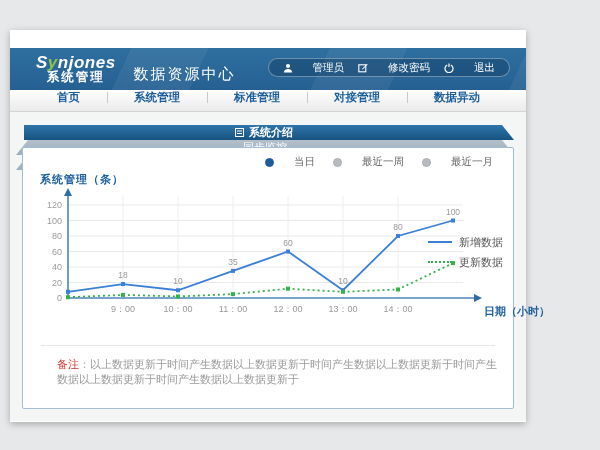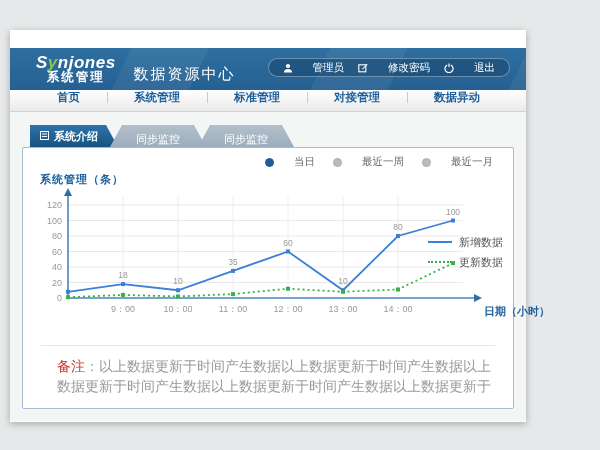--- a/index.html
+++ b/index.html
@@ -30,21 +30,21 @@
 
   
   .nav { height:22px; background:linear-gradient(180deg,#ffffff,#eaeaea); border-bottom:1px solid #d4d4d4;
          display:flex; padding-left:20px; }
   .nav-item { position:relative; padding:0 27px; font-size:11.5px; font-weight:bold; color:#1b5d9b; cursor:pointer; }
   .nav-item + .nav-item::before { content:''; position:absolute; left:0; top:2px; width:1px; height:11px; background:#c9c9c9; }
 
   
   .content { height:309px; background:#f4f5f5; padding:13px 12px 0 12px; }
 
-  .tabs { display:flex; margin-left:8px; height:22px; }
+  .tabs { display:flex; margin-left:2px; height:22px;flex-direction:column; }
   .tab { height:22px; display:flex; align-items:center; justify-content:center; color:#fff; font-size:11px;
          cursor:pointer; }
   .tab.active { background:linear-gradient(180deg,#2e74ab,#17537f); font-weight:bold; padding:0 20px 0 10px;
          clip-path:polygon(0 0, calc(100% - 12px) 0, 100% 100%, 0 100%); gap:5px; }
   .tab.inactive { background:linear-gradient(180deg,#b3c0cb,#9cadbd); padding:0 26px 0 26px; margin-left:-8px;
          clip-path:polygon(12px 0, calc(100% - 12px) 0, 100% 100%, 0 100%);align-items:flex-end; }
 
   .card { position:relative; height:262px; background:#fff; border:1px solid #a3bdd3; border-radius:2px; }
 
   .radio-row { position:absolute; top:7px; right:20px; display:flex; gap:18px; }
@@ -60,21 +60,21 @@
   svg .tick { font-size:9px; fill:#999; font-family:"Liberation Sans",sans-serif; }
   svg .pt-label { font-size:8.5px; fill:#999; font-family:"Liberation Sans",sans-serif; }
   svg .axis-label { font-size:11px; font-weight:bold; fill:#1f61a0; font-family:"Liberation Sans",sans-serif; }
 
   .legend { position:absolute; right:10px; top:84px; }
   .legend-row { display:flex; align-items:center; gap:7px; height:20px;justify-content:center; }
   .legend-swatch { width:24px; height:0; border-top:2px solid #888; }
   .legend-label { font-size:11px; color:#555; }
 
   .divider { margin:17px 18px 0 18px; border-top:1px solid #e7e7e7; }
-  .note { padding:11px 14px 0 34px; font-size:14px; color:#9a9a9a; line-height:1.4; }
+  .note { padding:11px 14px 0 34px; font-size:11px; color:#9a9a9a; line-height:1.4; }
   .note .note-label { color:#d0342c; }
 </style>
 </head>
 <body>
 
 <div class="page">
 
   <div class="top-strip"></div>
 
   <div class="header">

